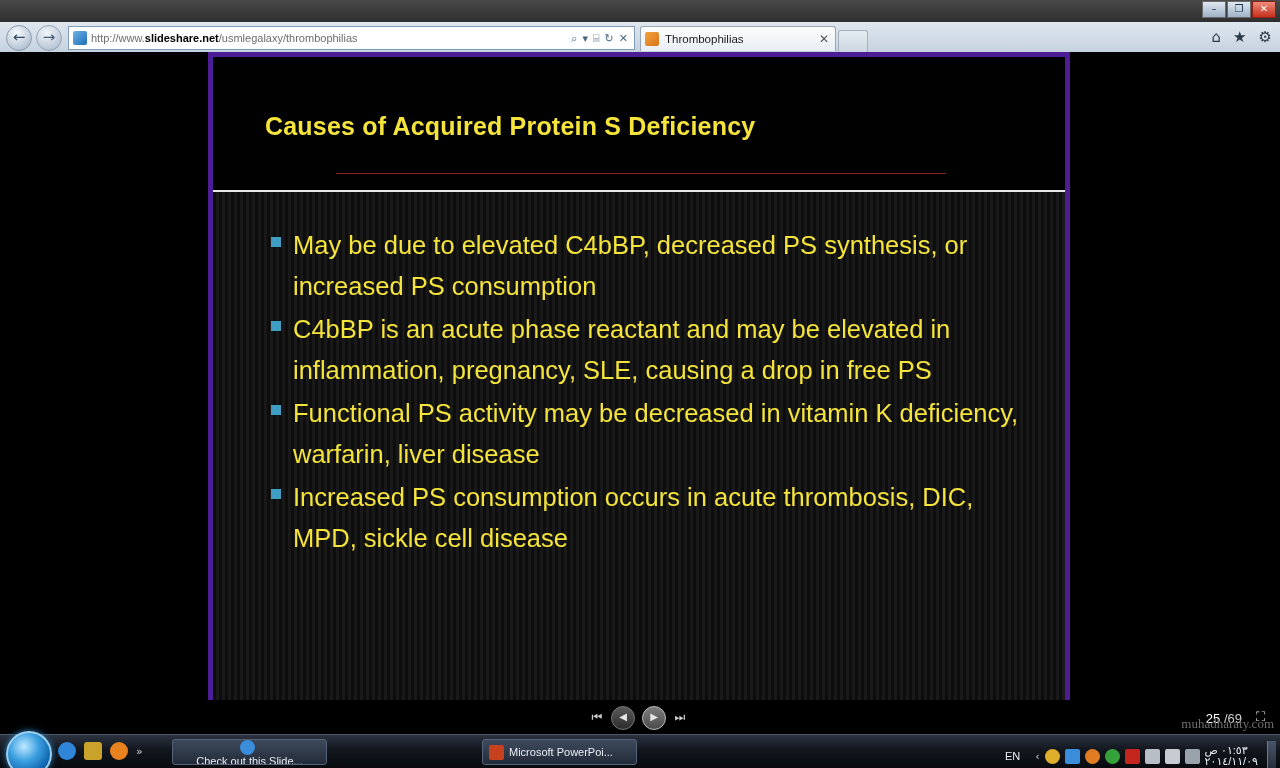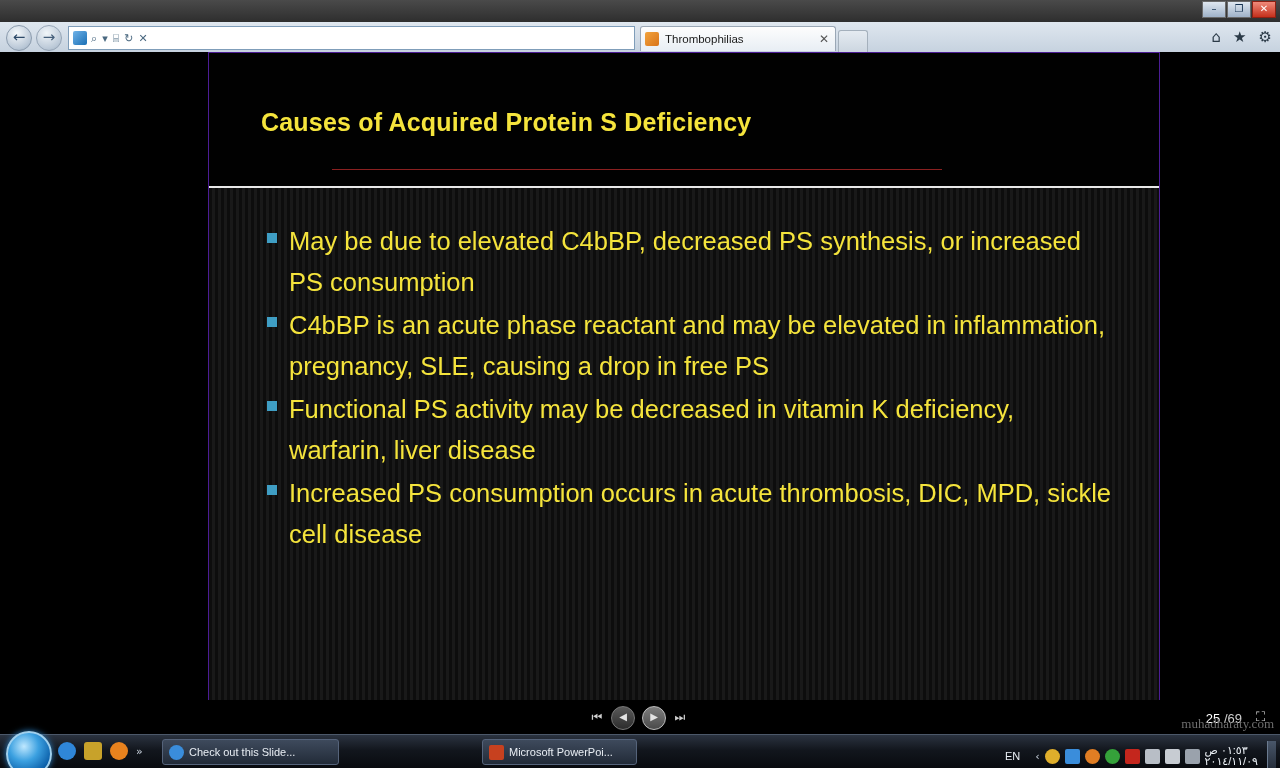--- a/index.html
+++ b/index.html
@@ -179,24 +179,24 @@
     position: absolute;
     left: 0; top: 52px;
     width: 1280px;
     height: 682px;
     background: #000;
   }
   .slide {
     position: absolute;
     left: 208px;
     top: 0px;
-    width: 952px;
+    width: 862px;
     height: 648px;
     background: #000;
-    border: 1px solid #4c1d95;
+    border: 5px solid #4c1d95;
     box-sizing: border-box;
   }
   .slide-head {
     position: relative;
     height: 133px;
     background: #010101;
     border-bottom: 2px solid #e8e8e8;
   }
   .slide-title {
     position: absolute;
@@ -422,20 +422,21 @@
       <div class="win-btn close">✕</div>
     </div>
   </div>
 
   <div class="chrome">
     <div class="navbtn back">←</div>
     <div class="navbtn fwd">→</div>
 
     <div class="urlbar">
       <div class="favicon"></div>
+      <div class="url"><span>http://www.</span><b>slideshare.net</b><span>/usmlegalaxy/thrombophilias</span></div>
       <div class="icons">
         <span>⌕</span>
         <span>▾</span>
         <span>⌸</span>
         <span>↻</span>
         <span>✕</span>
       </div>
     </div>
 
     <div class="tab">
@@ -498,21 +499,21 @@
   <div class="taskbar">
     <div class="startorb"></div>
 
     <div class="tb-small" style="left:58px;">
       <div class="tb-ico" style="background:#2f86d8;border-radius:50%;"></div>
       <div class="tb-ico" style="background:#c8a22a;"></div>
       <div class="tb-ico" style="background:#e8821e;border-radius:50%;"></div>
       <div class="chev">»</div>
     </div>
 
-    <div class="taskbtn" style="left:162px;width:177px;">
+    <div class="taskbtn" style="left:172px;width:155px;flex-direction:column;">
       <div class="ti" style="background:#3a8ddb;border-radius:50%;"></div>
       <div class="tl">Check out this Slide...</div>
     </div>
     <div class="taskbtn" style="left:482px;width:155px;">
       <div class="ti" style="background:#c7411f;"></div>
       <div class="tl">Microsoft PowerPoi...</div>
     </div>
 
     <div class="tray">
       <span class="tray-lang">EN</span>

